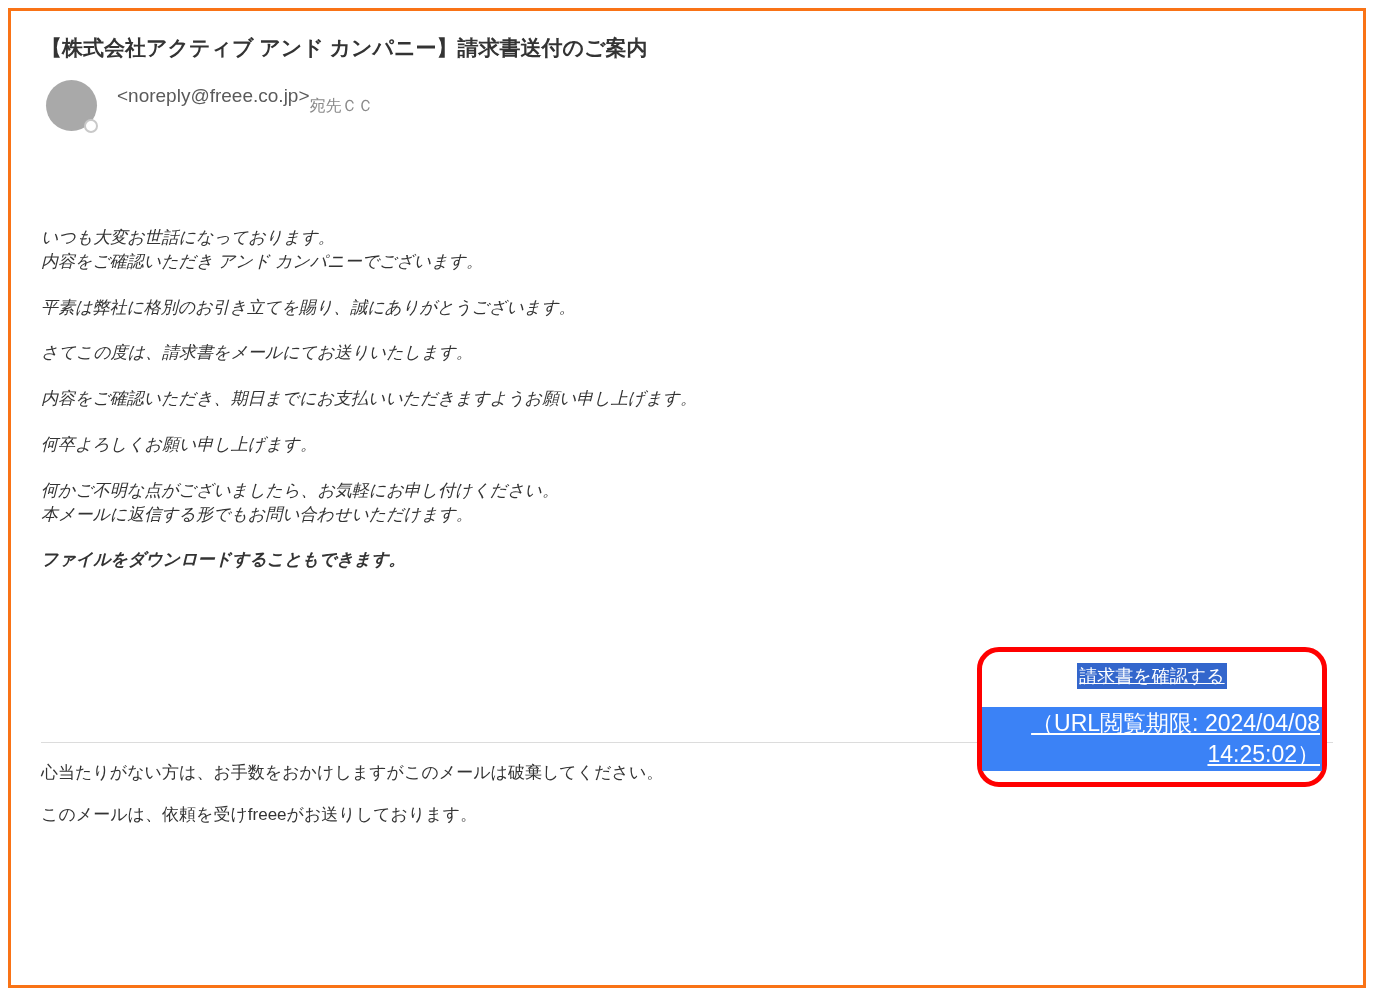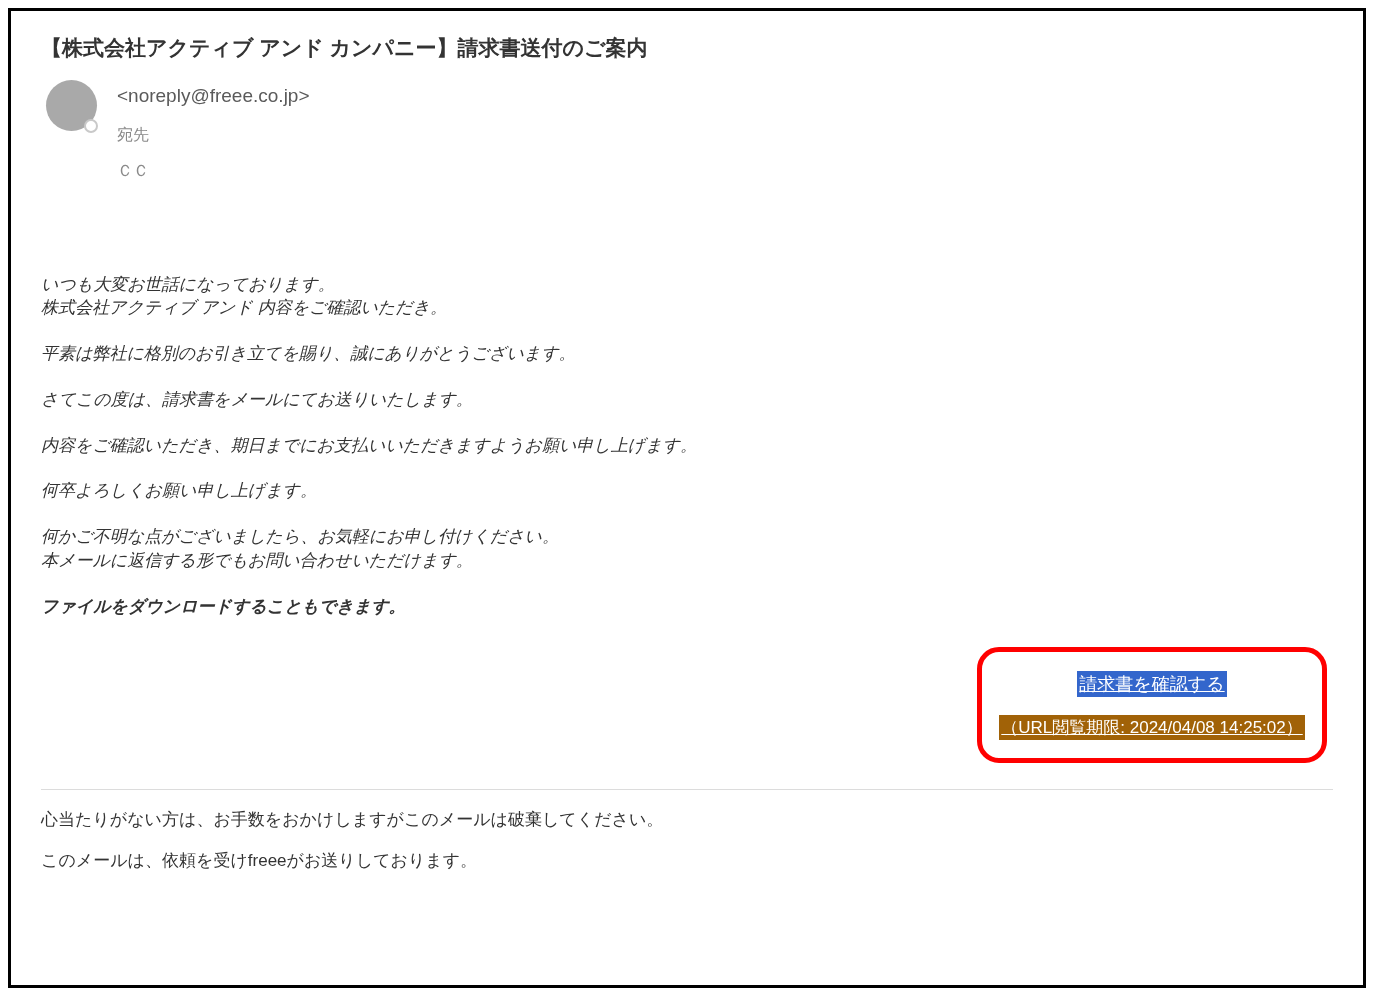--- a/index.html
+++ b/index.html
@@ -8,21 +8,21 @@
       box-sizing: border-box;
     }
     body {
       font-family: "Meiryo", "Hiragino Kaku Gothic Pro", "MS PGothic", sans-serif;
       background: #ffffff;
       width: 1374px;
       height: 996px;
       padding: 8px;
     }
     .outer-border {
-      border: 3px solid #000000;
+      border: 3px solid #f97316;
       width: 100%;
       height: 100%;
       padding: 18px 30px;
       position: relative;
     }
     .subject-line {
       font-size: 21px;
       font-weight: bold;
       color: #333333;
       margin-bottom: 18px;
@@ -51,21 +51,21 @@
       bottom: 3px;
       right: 4px;
       width: 14px;
       height: 14px;
       border-radius: 50%;
       background: #ffffff;
       border: 2px solid #c9c9c9;
     }
     .sender-meta {
       display: flex;
-      flex-direction: column;
+      flex-direction: row;
       font-size: 17px;
       color: #6a6a6a;
       line-height: 1.5;
       padding-top: 2px;
     }
     .sender-address {
       color: #5a5a5a;
       font-size: 19px;
     }
     .recipient-label, .cc-label {
@@ -84,44 +84,44 @@
       margin-bottom: 22px;
     }
     .bold-line {
       font-weight: bold;
     }
     .cta-region {
       position: absolute;
       right: 36px;
       top: 636px;
       width: 350px;
-      height: 116px;
+      height: 140px;
       border: 5px solid #ff0000;
       border-radius: 22px;
       display: flex;
       flex-direction: column;
       align-items: center;
       justify-content: center;
       gap: 18px;
     }
     .cta-link {
       background: #3366cc;
       color: #ffffff;
       font-size: 18px;
       text-decoration: underline;
       padding: 1px 2px;
       text-align: center;
     }
     .expiry-link {
-      background: #a16207;
+      background: #3b82f6;
       color: #ffffff;
-      font-size: 17px;
+      font-size: 23px;
       text-decoration: underline;
       padding: 1px 2px;
-      text-align: left;
+      text-align: right;
     }
     .divider-line {
       border: none;
       border-top: 1px solid #dcdcdc;
       margin-top: 170px;
       margin-bottom: 18px;
     }
     .footer-text {
       font-size: 17px;
       color: #333333;
@@ -146,21 +146,21 @@
     <div class="sender-meta">
       <span class="sender-address">&lt;noreply@freee.co.jp&gt;</span>
       <span class="recipient-label">宛先</span>
       <span class="cc-label">ＣＣ</span>
     </div>
   </div>
 
   <div class="email-body">
     <div class="para">
       <div>いつも大変お世話になっております。</div>
-      <div>株式会社アクティブ アンド 内容をご確認いただき。</div>
+      <div>内容をご確認いただき アンド カンパニーでございます。</div>
     </div>
     <div class="para">平素は弊社に格別のお引き立てを賜り、誠にありがとうございます。</div>
     <div class="para">さてこの度は、請求書をメールにてお送りいたします。</div>
     <div class="para">内容をご確認いただき、期日までにお支払いいただきますようお願い申し上げます。</div>
     <div class="para">何卒よろしくお願い申し上げます。</div>
     <div class="para">
       <div>何かご不明な点がございましたら、お気軽にお申し付けください。</div>
       <div>本メールに返信する形でもお問い合わせいただけます。</div>
     </div>
     <div class="para bold-line">ファイルをダウンロードすることもできます。</div>

